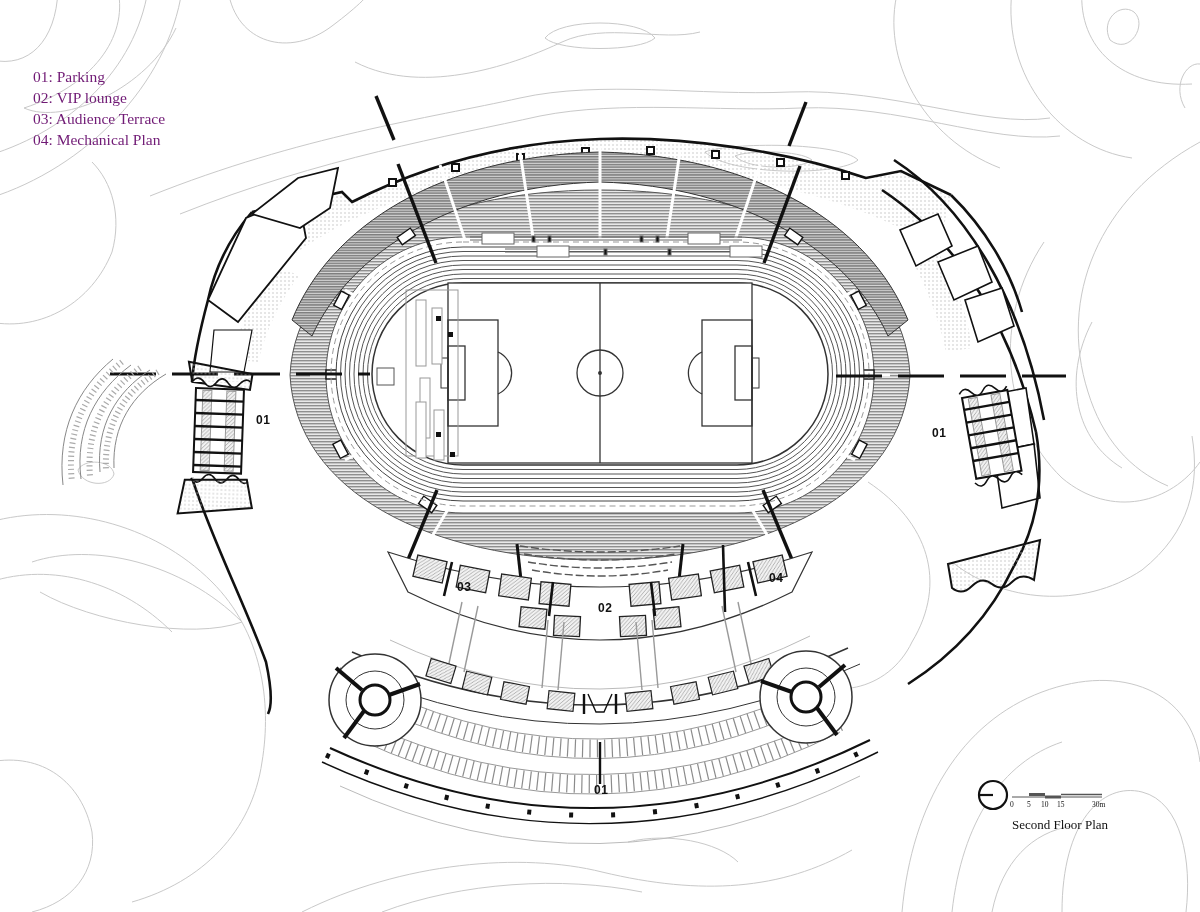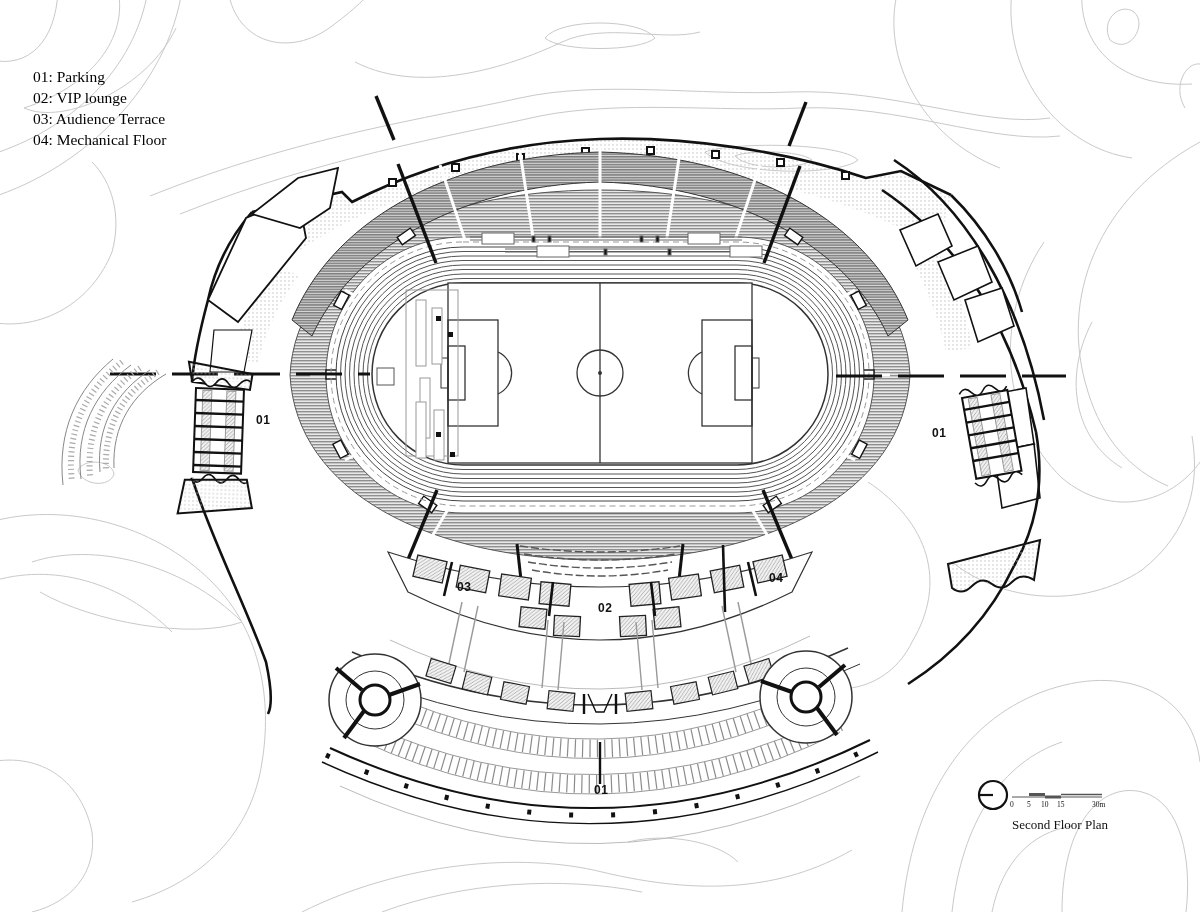--- a/index.html
+++ b/index.html
@@ -1,18 +1,18 @@
 <!DOCTYPE html>
 <html><head>
 <meta charset="utf-8">
 <style>
   html,body{margin:0;padding:0;background:#fff;}
   .canvas{position:relative;width:1200px;height:912px;background:#fff;overflow:hidden;
           font-family:"Liberation Serif",serif;}
-  .legend{position:absolute;left:33px;top:66px;font-size:15.5px;line-height:21px;color:#000000;}
+  .legend{position:absolute;left:33px;top:66px;font-size:15.5px;line-height:21px;color:#701a75;}
   svg text{fill:#111;}
   .lbl{font-family:"Liberation Sans",sans-serif;font-size:12px;font-weight:600;letter-spacing:.5px;}
   .tick{font-family:"Liberation Serif",serif;font-size:7.5px;}
   .caption{font-family:"Liberation Serif",serif;font-size:13px;}
 </style>
 </head>
 <body>
 
 <div class="canvas">
 
@@ -388,16 +388,16 @@
   <text class="tick" x="1092" y="807">30m</text>
   <text class="caption" x="1012" y="829">Second Floor Plan</text>
 </g>
 </svg>
 
 
 <div class="legend">
   <div>01: Parking</div>
   <div>02: VIP lounge</div>
   <div>03: Audience Terrace</div>
-  <div>04: Mechanical Floor</div>
+  <div>04: Mechanical Plan</div>
 </div>
 
 </div>
 
 </body></html>

